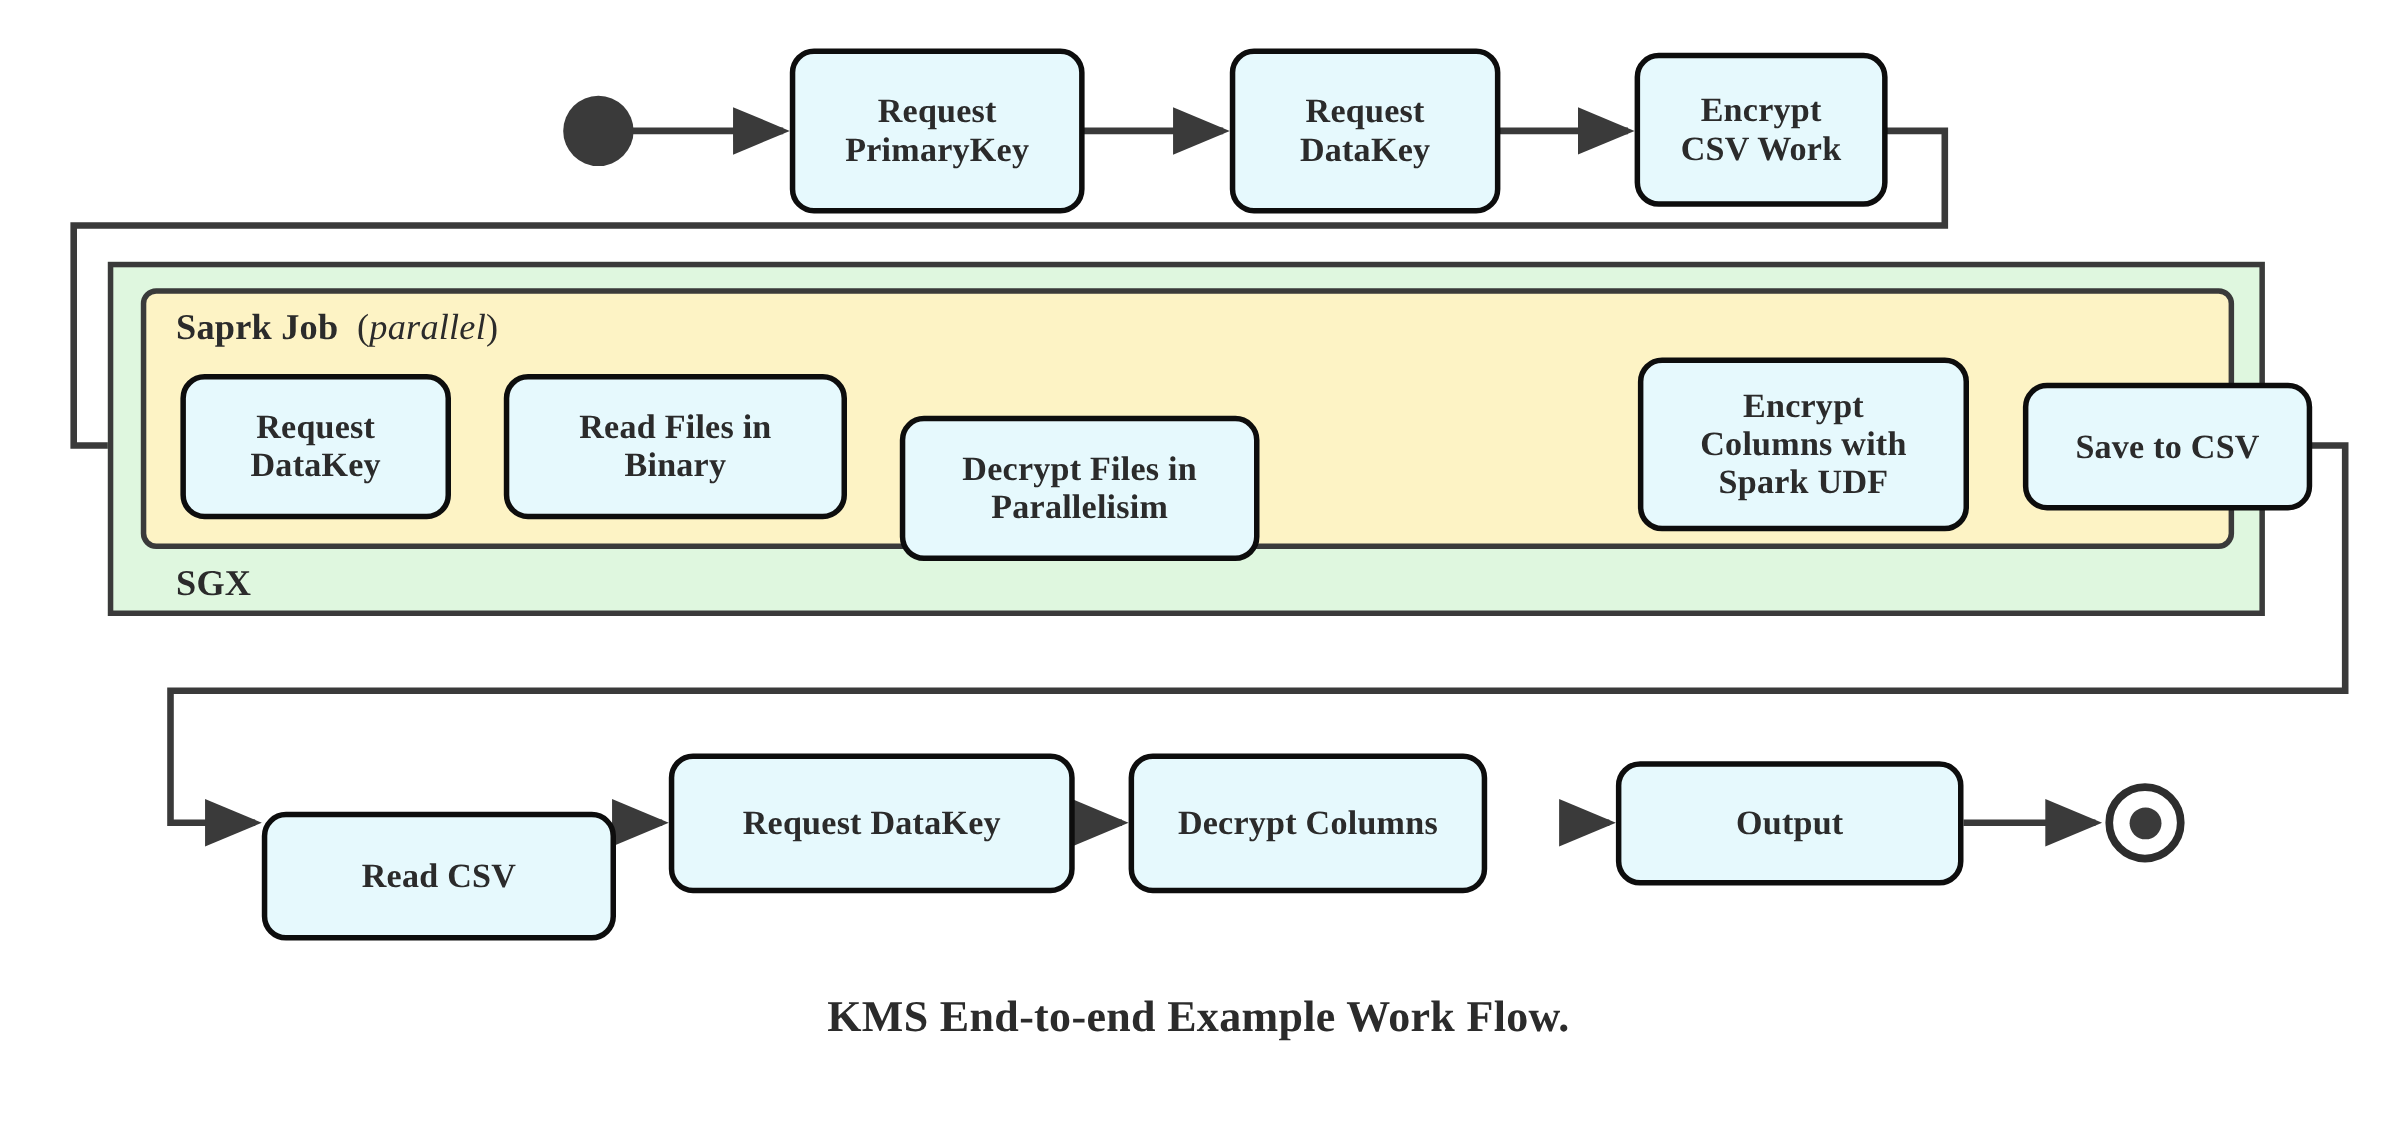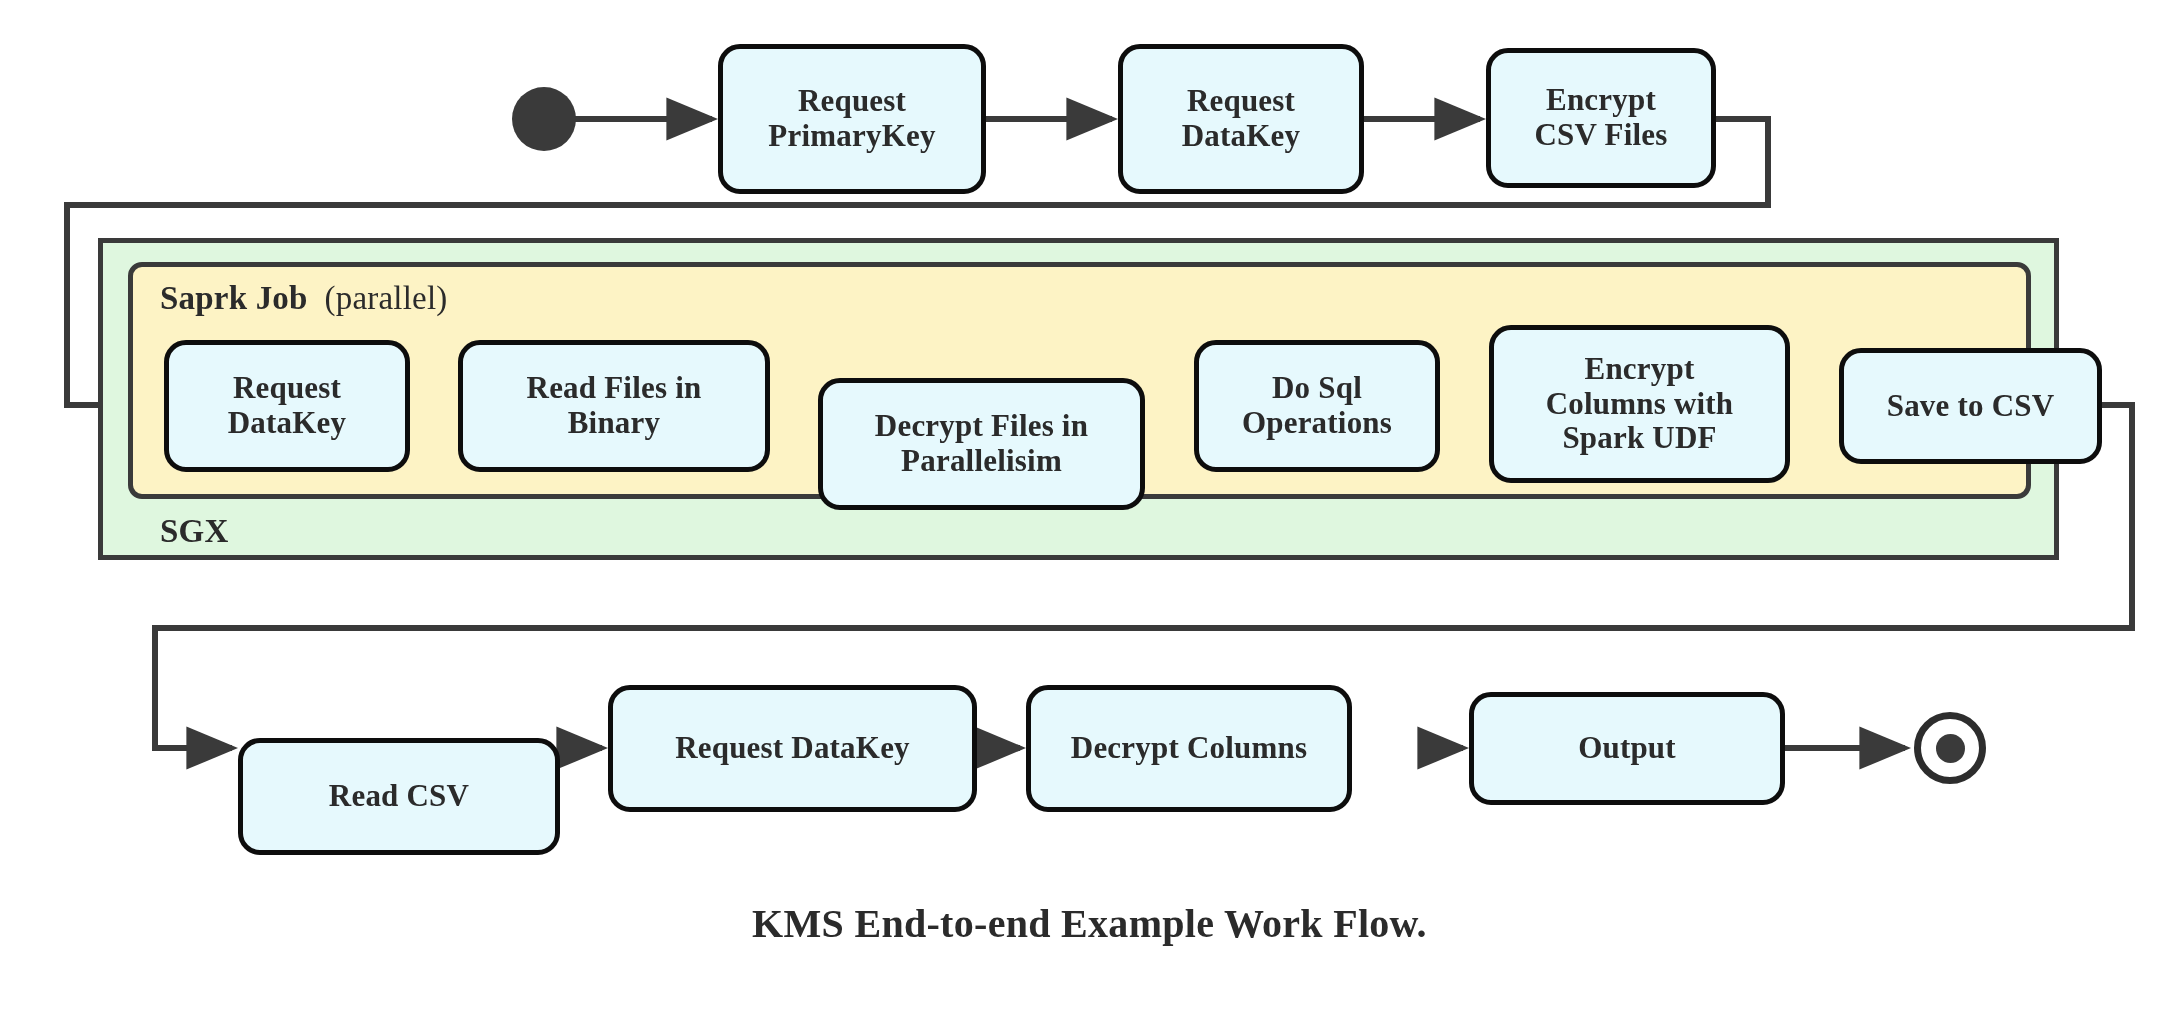--- a/index.html
+++ b/index.html
@@ -42,20 +42,21 @@
     position: absolute;
     font-weight: bold;
     color: #2b2b2b;
     white-space: nowrap;
     letter-spacing: 0.2px;
   }
   .region-label .paren {
     font-weight: normal;
   }
   .region-label .ital {
+    font-style: italic;
     font-weight: normal;
   }
   .node {
     position: absolute;
     box-sizing: border-box;
     background: #e6f9fd;
     border: 5px solid #0d0d0d;
     border-radius: 22px;
     display: flex;
     align-items: center;
@@ -160,21 +161,21 @@
   <div class="node" style="left:1118px; top:44px; width:246px; height:150px;">
     <div>
       <span>Request</span>
       <span>DataKey</span>
     </div>
   </div>
 
   <div class="node" style="left:1486px; top:48px; width:230px; height:140px;">
     <div>
       <span>Encrypt</span>
-      <span>CSV Files</span>
+      <span>CSV Work</span>
     </div>
   </div>
 
   <div class="node" style="left:164px; top:340px; width:246px; height:132px;">
     <div>
       <span>Request</span>
       <span>DataKey</span>
     </div>
   </div>
 
@@ -185,26 +186,20 @@
     </div>
   </div>
 
   <div class="node" style="left:818px; top:340px; width:327px; height:132px;margin-top:38px;">
     <div>
       <span>Decrypt Files in</span>
       <span>Parallelisim</span>
     </div>
   </div>
 
-  <div class="node" style="left:1194px; top:340px; width:246px; height:132px;">
-    <div>
-      <span>Do Sql</span>
-      <span>Operations</span>
-    </div>
-  </div>
 
   <div class="node" style="left:1489px; top:325px; width:301px; height:158px;">
     <div>
       <span>Encrypt</span>
       <span>Columns with</span>
       <span>Spark UDF</span>
     </div>
   </div>
 
   <div class="node" style="left:1839px; top:348px; width:263px; height:116px;">

